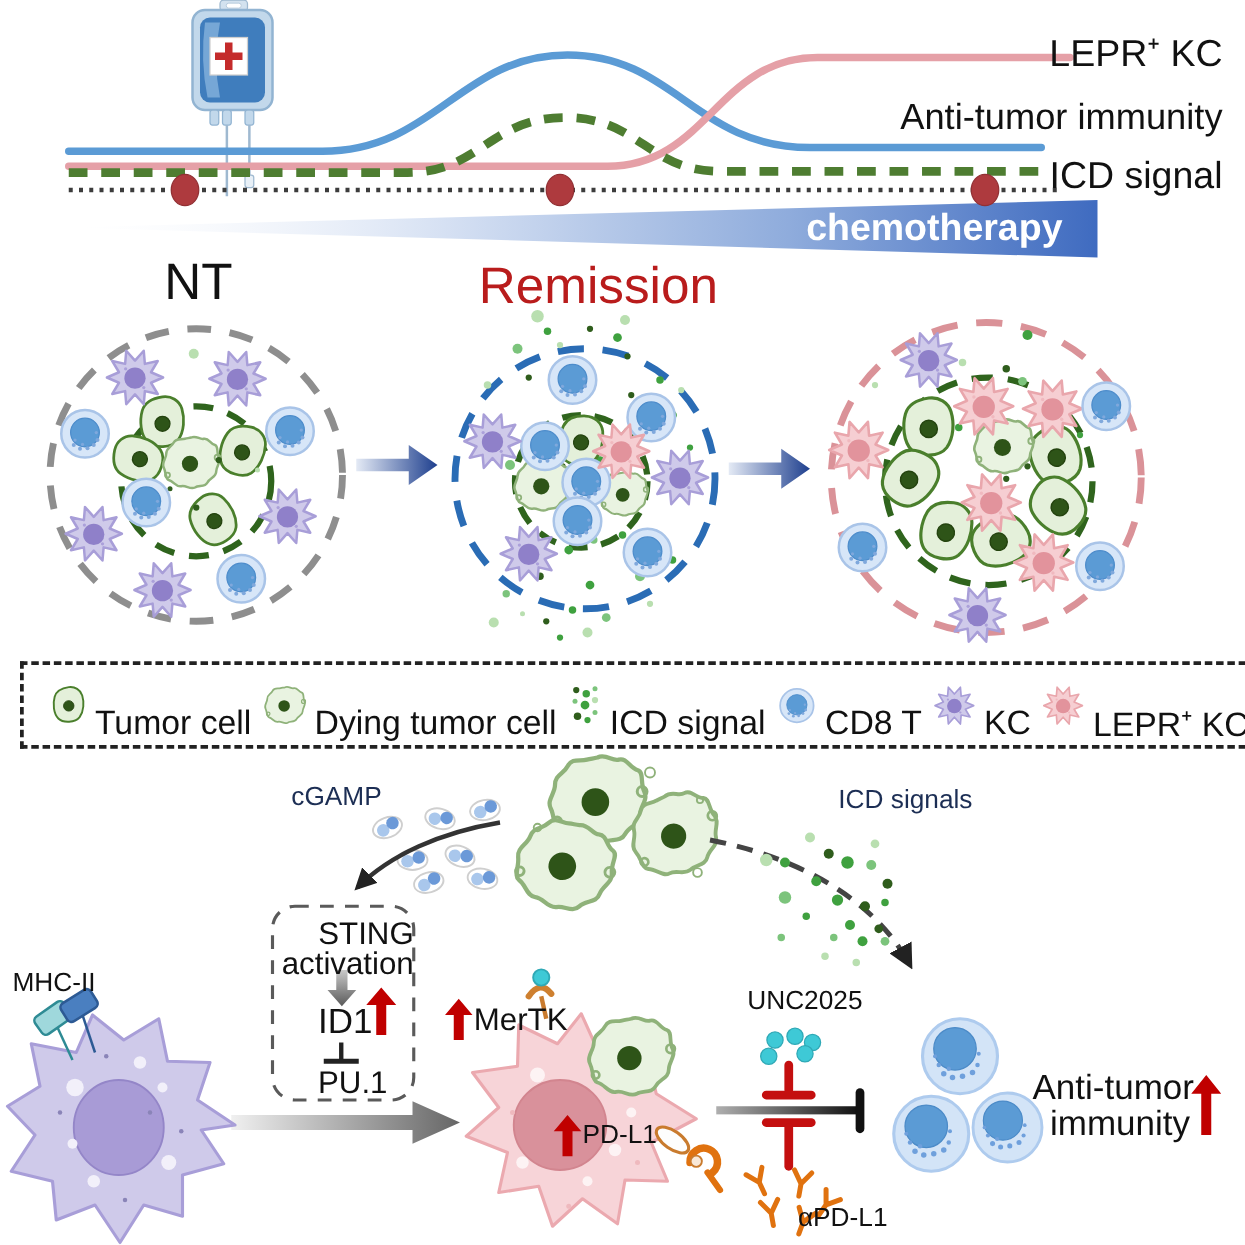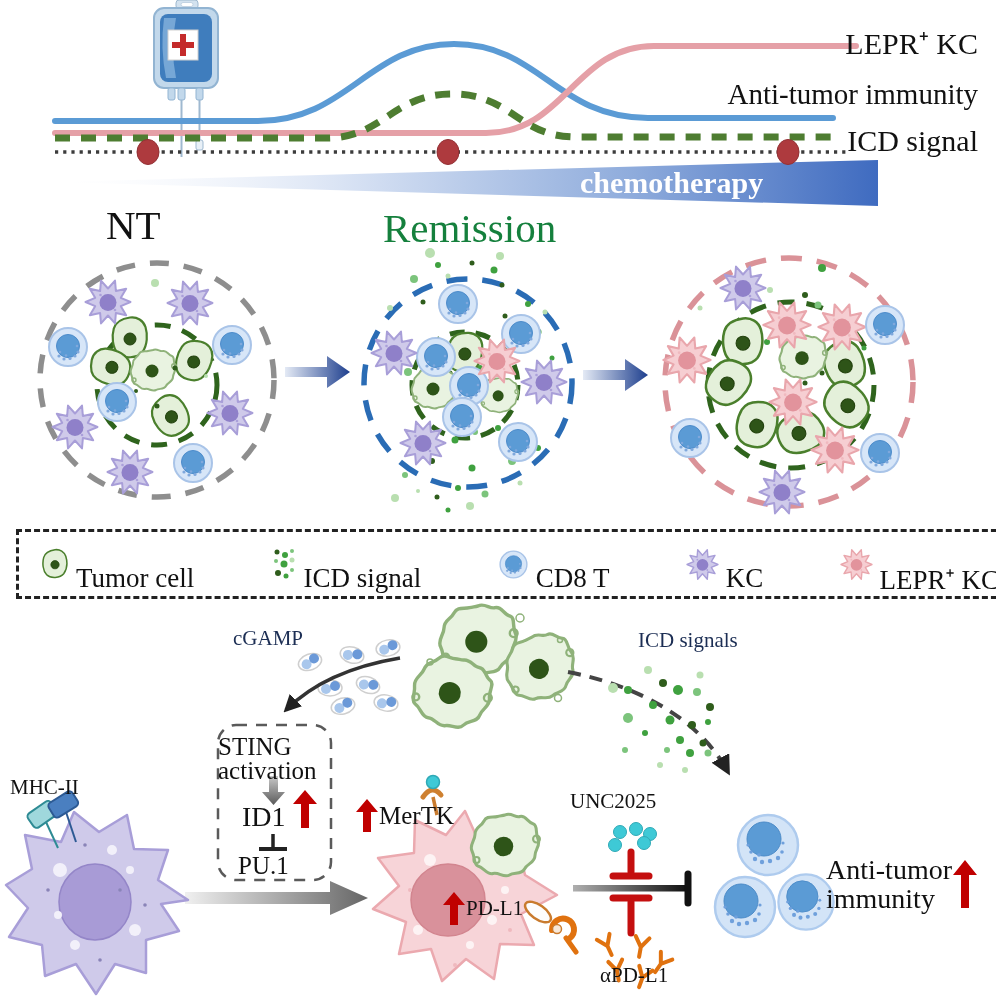--- a/index.html
+++ b/index.html
@@ -1,21 +1,21 @@
 <!DOCTYPE html>
 <html><head>
 <meta charset="utf-8">
 <style>
   html,body{margin:0;padding:0;background:#fff;}
   #page{position:relative;width:996px;height:996px;background:#fff;overflow:hidden;
-        font-family:Liberation Serif, serif;color:#111;}
+        font-family:Liberation Sans, sans-serif;color:#111;}
   .abs{position:absolute;}
   .lbl{position:absolute;white-space:nowrap;line-height:1.05;}
-  .center{text-align:left;}
-  .navy{color:#15803d;}
+  .center{text-align:right;}
+  .navy{color:#b91c1c;}
   .dknavy{color:#1C2E54;}
   .dkred{color:#9E2A27;}
   .white{color:#fff;}
   .bold{font-weight:bold;}
   .f30{font-size:30px;} .f29{font-size:29px;margin-left:12px;} .f31{font-size:41px;}
   .f27{font-size:21px;} .f28{font-size:28px;} .f25{font-size:25px;}
   .ga{fill:#3FA13F}.gb{fill:#7CC47C}.gc{fill:#2F5D1C}.gd{fill:#B9DFB0}
   #legend{position:absolute;left:16px;top:529px;width:958px;height:64px;
           border:3px dashed #222;display:flex;align-items:center;
           justify-content:space-between;padding:0 22px;background:#fff;}
@@ -274,20 +274,26 @@
   </svg>
 
   <div id="legend">
     <div class="leg-item">
       <svg width="28" height="32" viewBox="0 0 40 46">
           <use href="#sym-tumor"></use>
         </svg>
       <span class="leg-label">Tumor cell</span>
     </div>
     <div class="leg-item">
+      <svg width="34" height="34" viewBox="0 0 48 48">
+          <use href="#sym-dying"></use>
+        </svg>
+      <span class="leg-label">Dying tumor cell</span>
+    </div>
+    <div class="leg-item">
       <svg width="26" height="34" viewBox="0 0 26 34">
         <circle class="gc" cx="6" cy="5" r="2.5"></circle>
           <circle class="ga" cx="14" cy="8" r="3"></circle>
         <circle class="gb" cx="21" cy="4" r="2"></circle>
           <circle class="gb" cx="5" cy="14" r="2"></circle>
         <circle class="ga" cx="13" cy="17" r="3.5"></circle>
           <circle class="gd" cx="21" cy="13" r="2.5"></circle>
         <circle class="gc" cx="7" cy="26" r="3"></circle>
           <circle class="ga" cx="15" cy="29" r="2.5"></circle>
         <circle class="gb" cx="21" cy="23" r="2"></circle>

